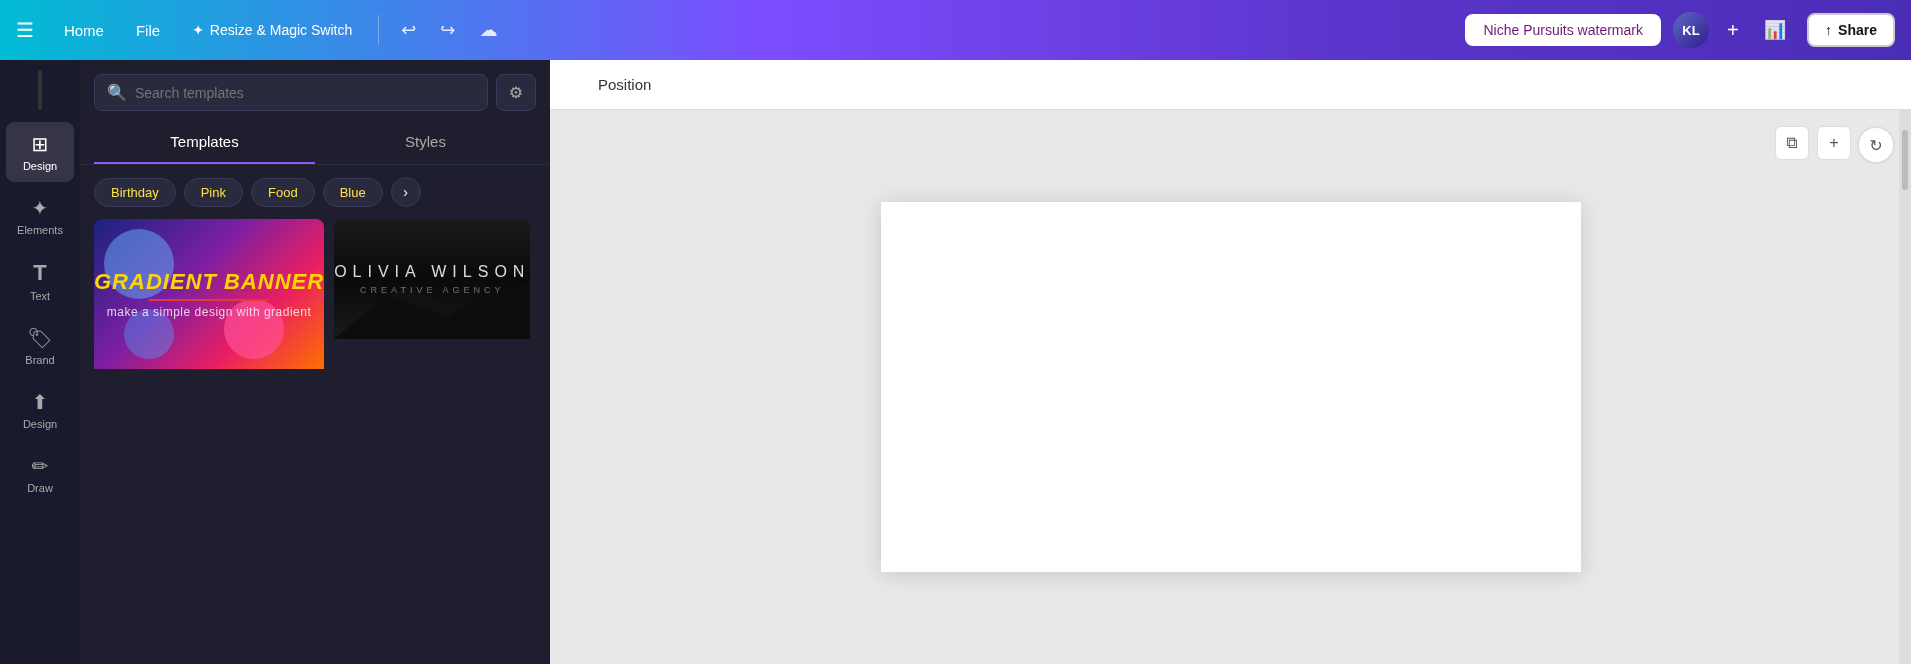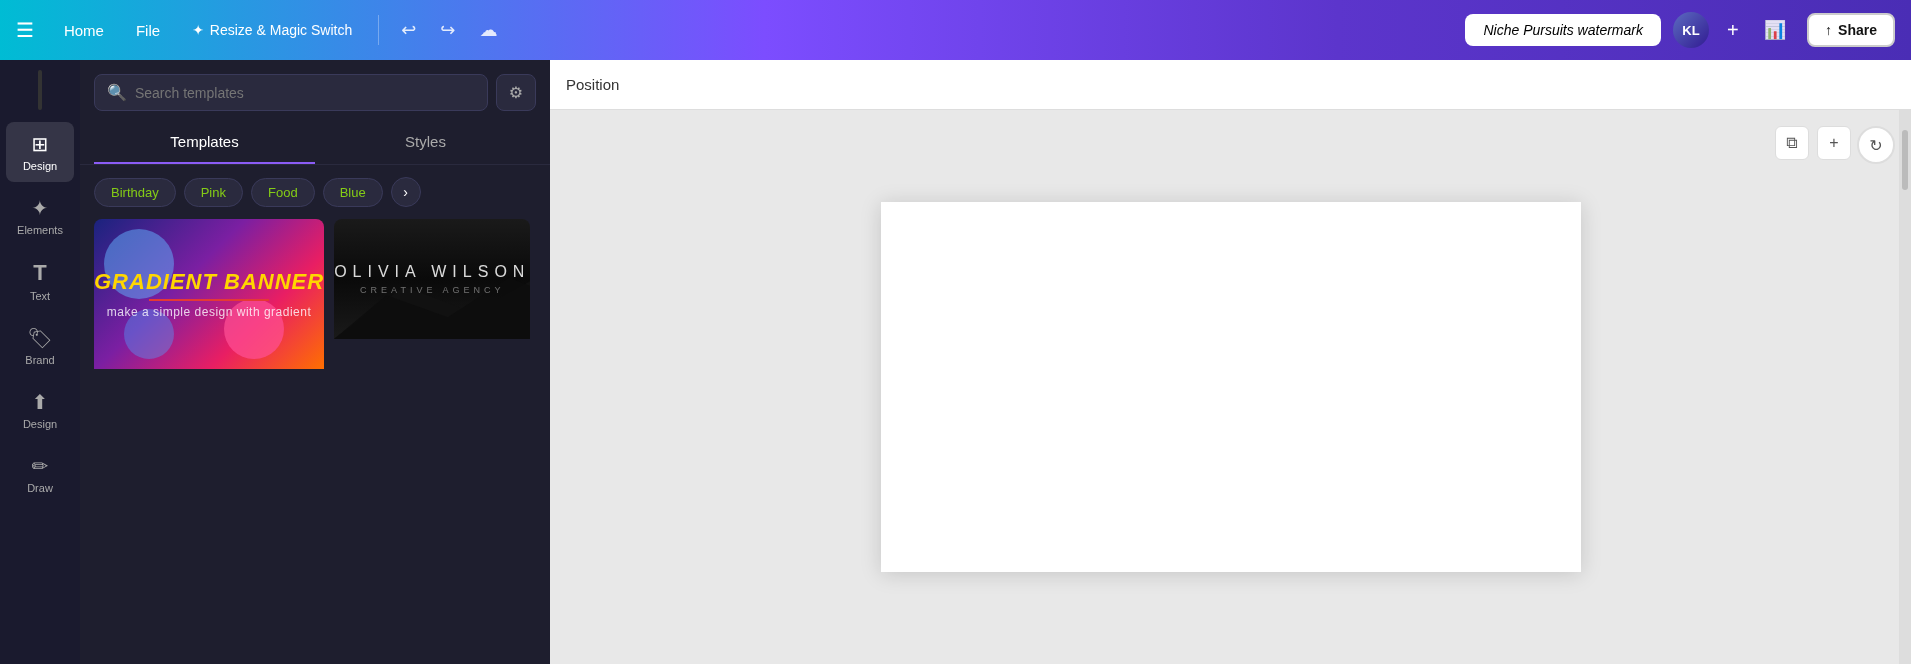--- a/index.html
+++ b/index.html
@@ -20,28 +20,27 @@
     .topbar-separator { width: 1px; height: 30px; background: rgba(255,255,255,0.3); margin: 0 4px; }
     .topbar-resize-btn {
       display: flex; align-items: center; gap: 6px;
       color: white; font-size: 14px; cursor: pointer; padding: 6px 10px;
       border-radius: 6px;
     }
     .topbar-icon-btn { color: white; font-size: 18px; cursor: pointer; padding: 6px; border-radius: 6px; opacity: 0.85; }
     .topbar-spacer { flex: 1; }
     .topbar-watermark-btn {
       background: white;
-      color: #000000;
+      color: #701a75;
       border: none;
       padding: 8px 18px;
       border-radius: 8px;
       font-size: 14px;
       font-weight: 500;
       cursor: pointer;
-      font-style: italic;
     }
     .topbar-avatar {
       width: 36px; height: 36px; border-radius: 50%;
       background: linear-gradient(135deg, #5c6bc0, #311b92);
       color: white; display: flex; align-items: center; justify-content: center;
       font-size: 13px; font-weight: 700; cursor: pointer;
     }
     .topbar-plus-btn { color: white; font-size: 20px; cursor: pointer; padding: 4px 6px; }
     .topbar-chart-btn { color: white; font-size: 18px; cursor: pointer; padding: 4px 8px; opacity: 0.85; }
     .topbar-share-btn {
@@ -114,21 +113,21 @@
     .tab.active { color: white; border-bottom: 2px solid #8b5cf6; }
 
     
     .chips-row {
       display: flex; gap: 8px; padding: 12px 14px;
       overflow-x: auto; align-items: center;
     }
     .chips-row::-webkit-scrollbar { display: none; }
     .chip {
       background: #2a2a3e; border: 1px solid #3a3a5a;
-      color: #84cc16; border-radius: 20px; padding: 6px 16px;
+      color: #fde047; border-radius: 20px; padding: 6px 16px;
       font-size: 13px; cursor: pointer; white-space: nowrap;
     }
     .chip-arrow {
       background: #2a2a3e; border: 1px solid #3a3a5a;
       color: white; border-radius: 50%; width: 30px; height: 30px;
       display: flex; align-items: center; justify-content: center;
       cursor: pointer; font-size: 14px; flex-shrink: 0;
     }
 
     
@@ -197,21 +196,21 @@
     .canvas-area {
       flex: 1; background: #e8e8e8; display: flex; flex-direction: column;
       overflow: hidden; position: relative;
     }
     .canvas-toolbar {
       height: 50px; background: white;
       border-bottom: 1px solid #ddd;
       display: flex; align-items: center; padding: 0 16px; gap: 8px;
     }
     .canvas-toolbar-label {
-      font-size: 15px; font-weight: 500; color: #333;
+      font-size: 15px; font-weight: 500; color: #333; margin-left: 32px;
     }
     .canvas-content {
       flex: 1; display: flex; align-items: center; justify-content: center;
       position: relative; overflow: hidden;
     }
     .canvas-top-icons {
       position: absolute; top: 16px; right: 60px;
       display: flex; gap: 8px;
     }
     .canvas-icon-btn {

